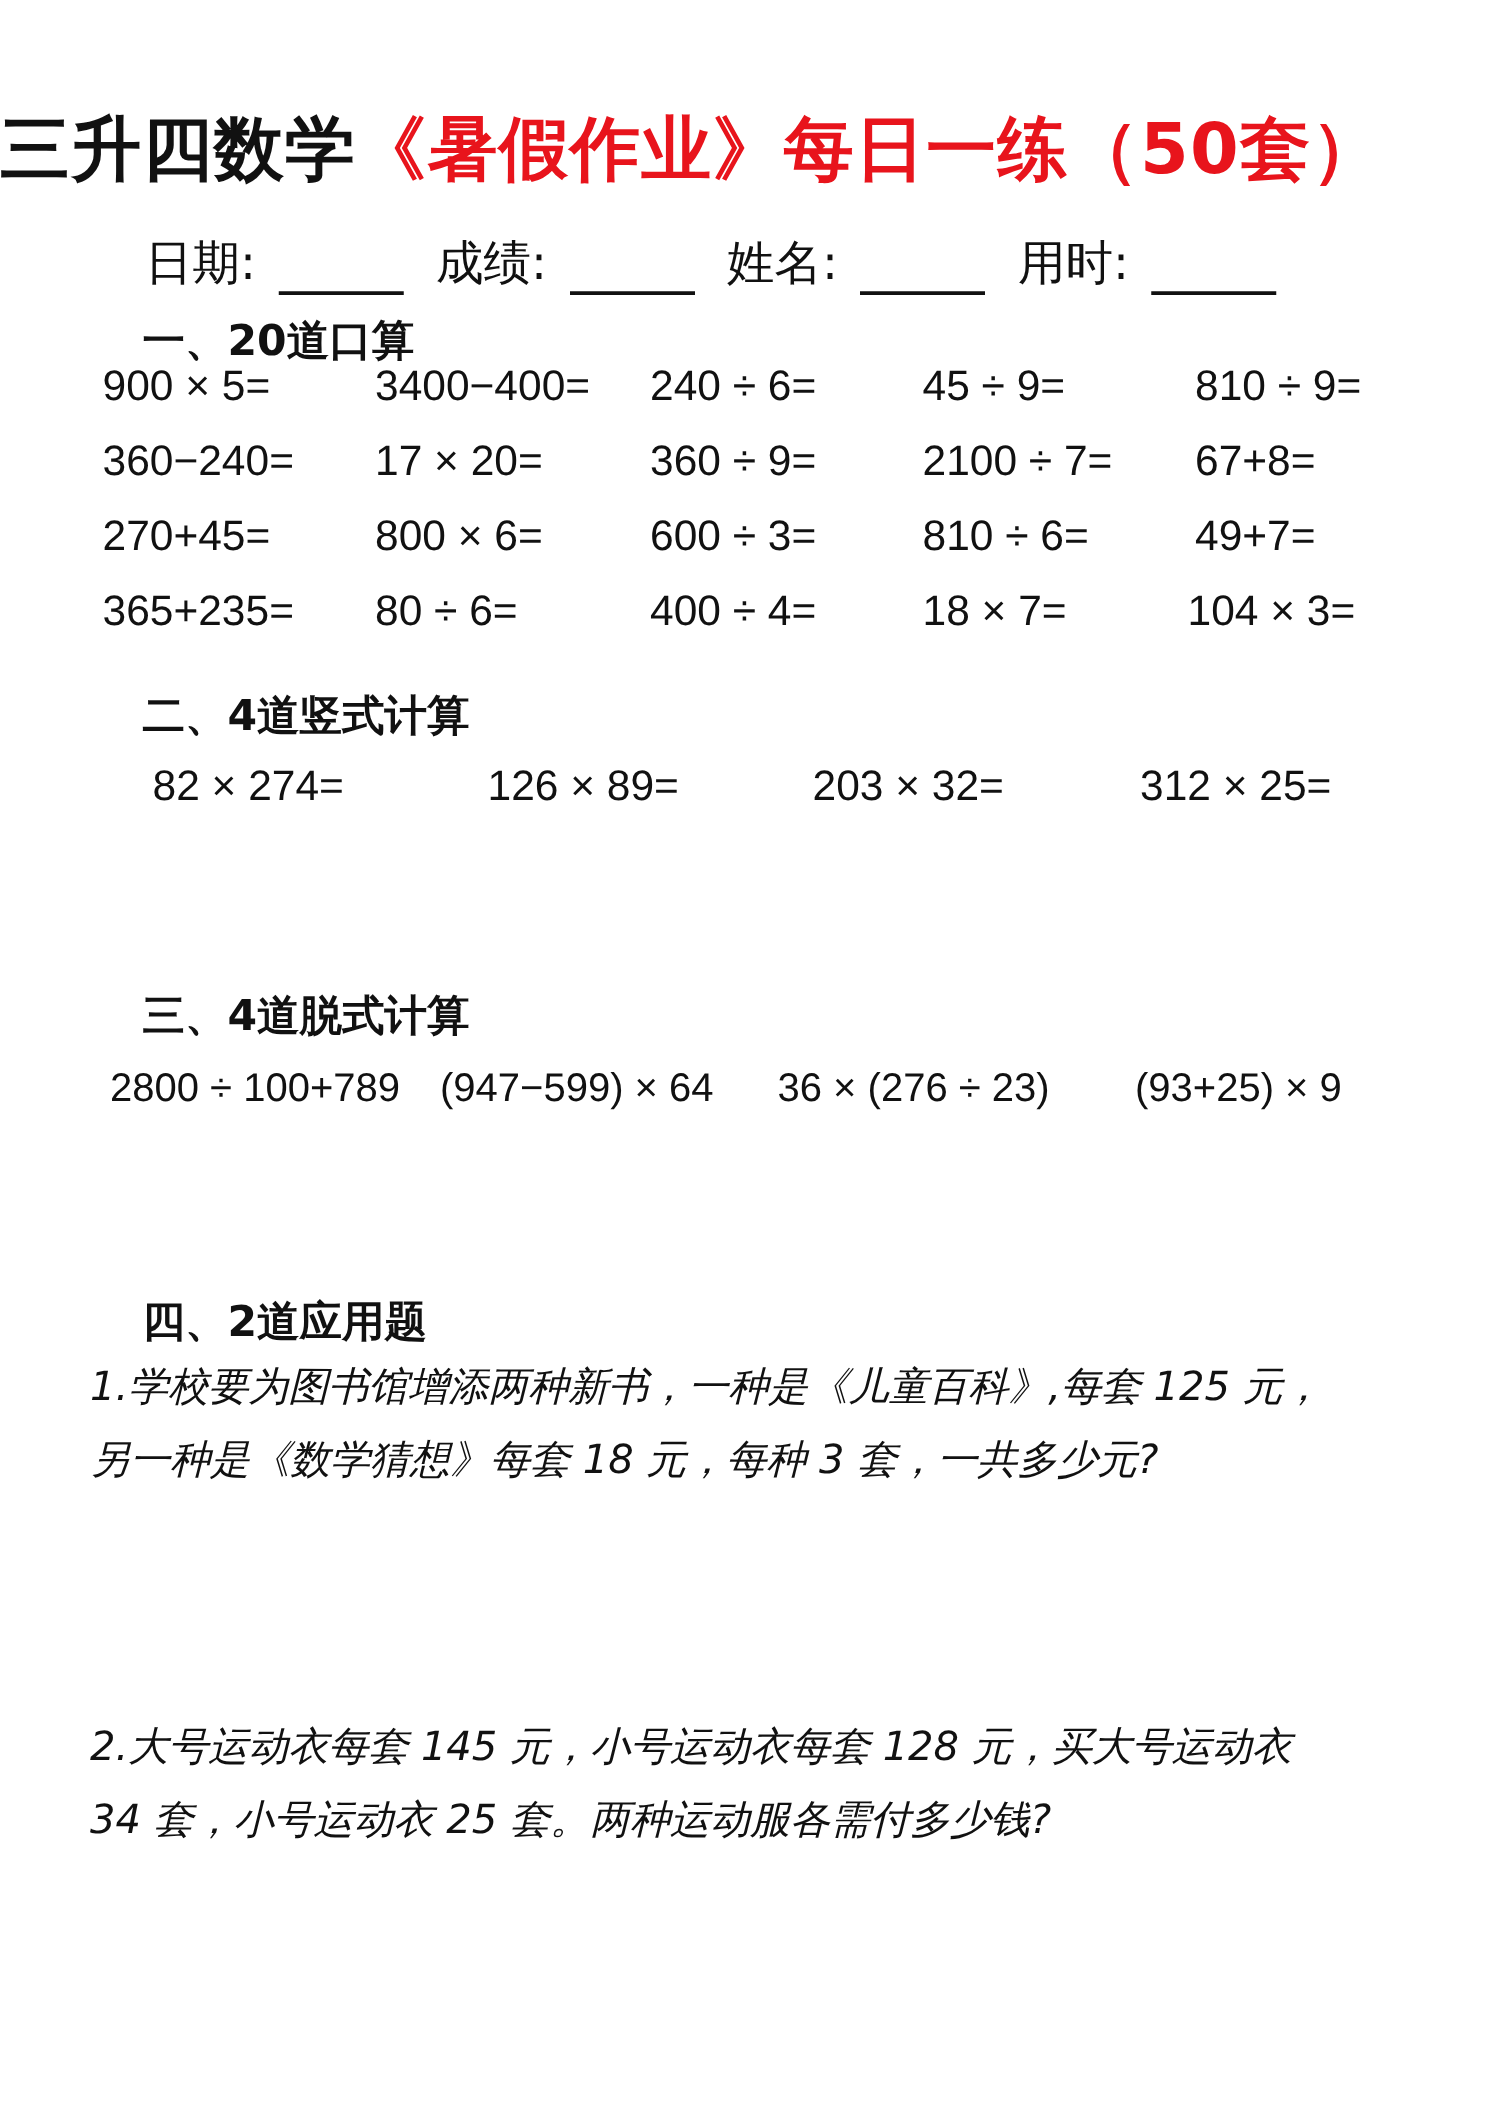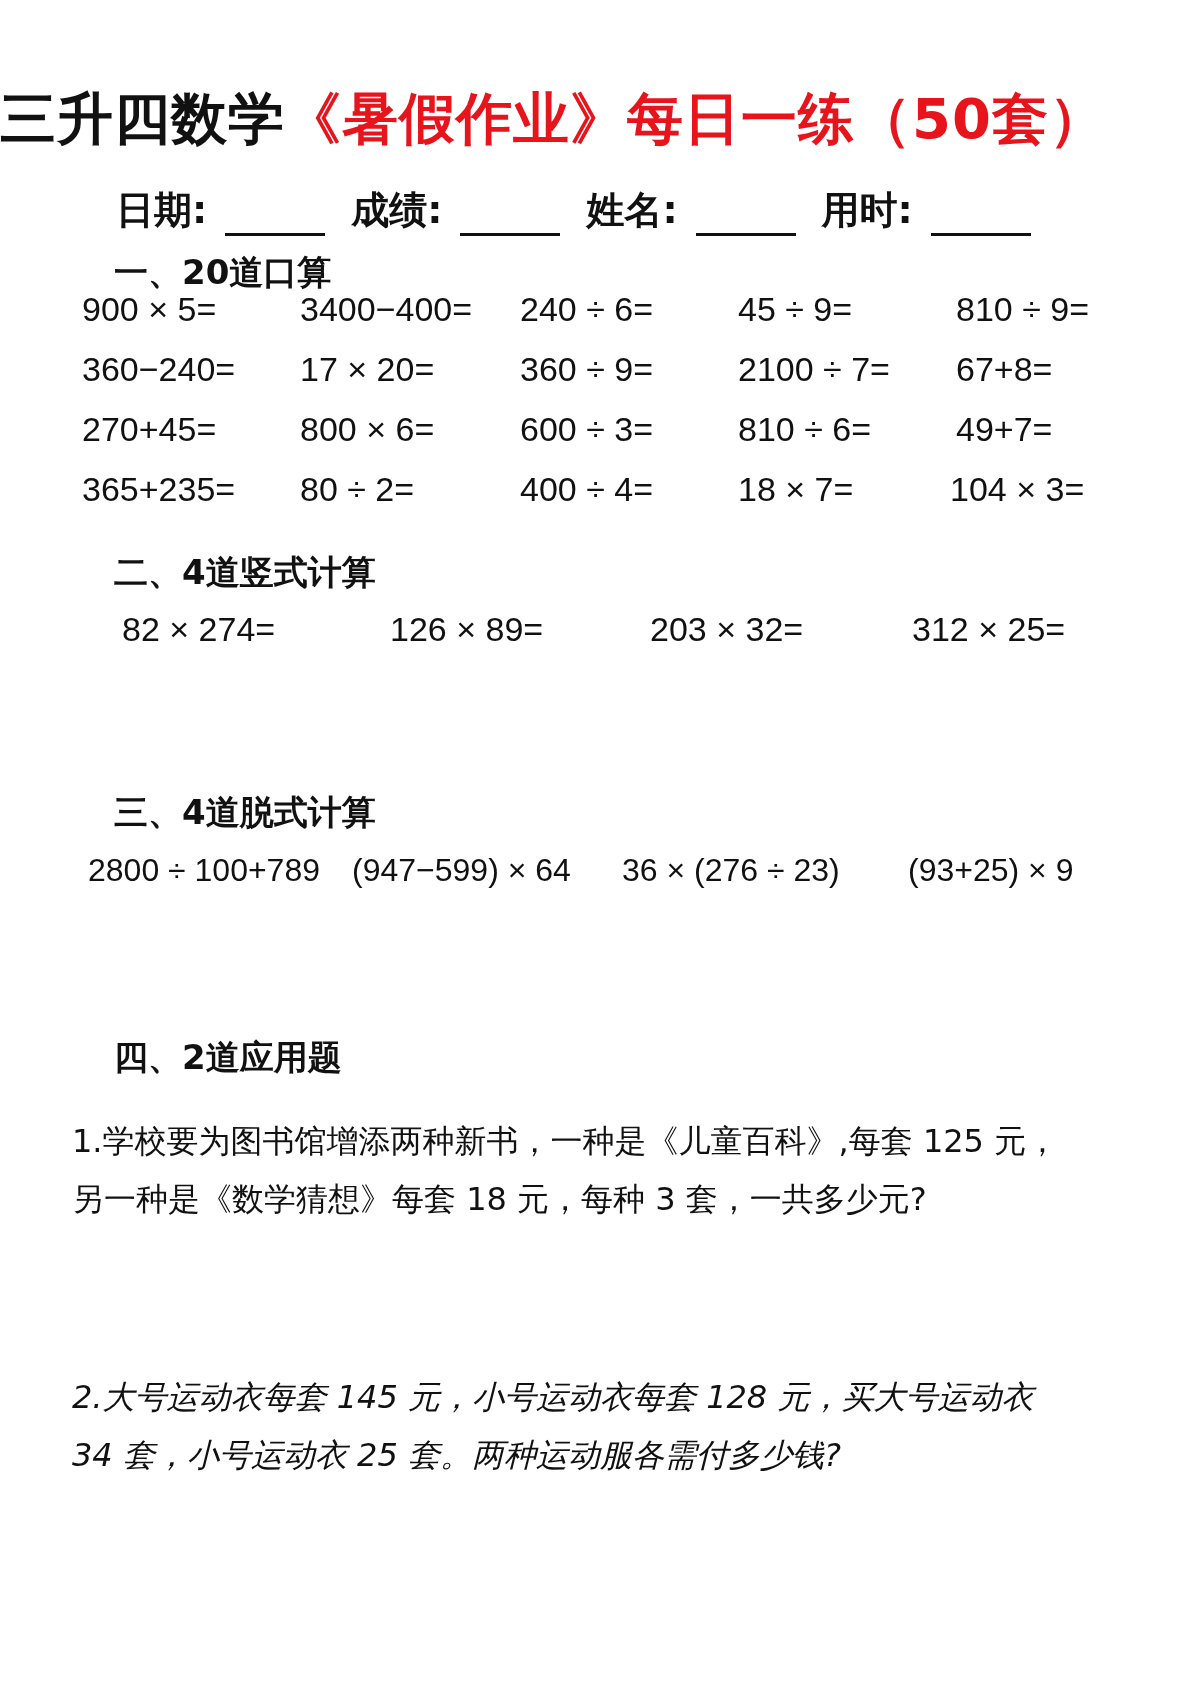--- a/index.html
+++ b/index.html
@@ -2,21 +2,21 @@
 <html><head>
 <meta charset="utf-8">
 <style>
   html, body { margin: 0; padding: 0; background: #ffffff; }
   body { width: 1191px; height: 1684px; position: relative; overflow: hidden;
          font-family: "DejaVu Sans", "Liberation Sans", sans-serif; color: #111; }
   .title { position: absolute; top: 82px; left: 0; width: 959px; text-align: center;
            font-size: 56px; font-weight: bold; letter-spacing: 1px; white-space: nowrap; }
   .title .black { color: #111; }
   .title .red { color: #e8141c; }
-  .info { position: absolute; top: 185px; left: 116px; font-size: 38px; font-weight: bold;
+  .info { position: absolute; top: 185px; left: 116px; font-size: 38px; font-weight: normal;
           white-space: nowrap; display: flex; gap: 0; }
   .info .field { display: inline-flex; align-items: flex-end; margin-right: 26px; }
   .info .blank { display: inline-block; width: 100px; border-bottom: 3px solid #111; height: 36px; margin-left: 18px; }
   .sec { position: absolute; left: 72px; font-size: 34px; font-weight: bold; white-space: nowrap; margin-left: 42px; }
   .row { position: absolute; left: 0; width: 1191px; font-size: 34px; white-space: nowrap;
          font-family: "Liberation Sans", sans-serif; }
   .row span { position: absolute; }
   .para { position: absolute; left: 72px; font-size: 32px; white-space: nowrap; line-height: 58px; }
 </style>
 </head>
@@ -63,21 +63,21 @@
 </div>
 <div class="row" style="top:410px;">
   <span style="left:82px">270+45=</span>
   <span style="left:300px">800 × 6=</span>
   <span style="left:520px">600 ÷ 3=</span>
   <span style="left:738px">810 ÷ 6=</span>
   <span style="left:956px">49+7=</span>
 </div>
 <div class="row" style="top:470px;">
   <span style="left:82px">365+235=</span>
-  <span style="left:300px">80 ÷ 2=</span>
+  <span style="left:300px">80 ÷ 6=</span>
   <span style="left:520px">400 ÷ 4=</span>
   <span style="left:738px">18 × 7=</span>
   <span style="left:950px">104 × 3=</span>
 </div>
 
 <div class="sec" style="top:550px;">二、4道竖式计算</div>
 <div class="row" style="top:610px;">
   <span style="left:122px">82 × 274=</span>
   <span style="left:390px">126 × 89=</span>
   <span style="left:650px">203 × 32=</span>
@@ -86,20 +86,20 @@
 
 <div class="sec" style="top:790px;">三、4道脱式计算</div>
 <div class="row" style="top:852px; font-size:32px;">
   <span style="left:88px">2800 ÷ 100+789</span>
   <span style="left:352px">(947−599) × 64</span>
   <span style="left:622px">36 × (276 ÷ 23)</span>
   <span style="left:908px">(93+25) × 9</span>
 </div>
 
 <div class="sec" style="top:1035px;">四、2道应用题</div>
-<div class="para" style="top:1112px;">
+<div class="para" style="top:1080px;font-style:italic;">
   <div>1.学校要为图书馆增添两种新书，一种是《儿童百科》,每套 125 元，</div>
   <div>另一种是《数学猜想》每套 18 元，每种 3 套，一共多少元?</div>
 </div>
 <div class="para" style="top:1368px;font-style:italic;">
   <div>2.大号运动衣每套 145 元，小号运动衣每套 128 元，买大号运动衣</div>
   <div>34 套，小号运动衣 25 套。两种运动服各需付多少钱?</div>
 </div>
 
 </body></html>

